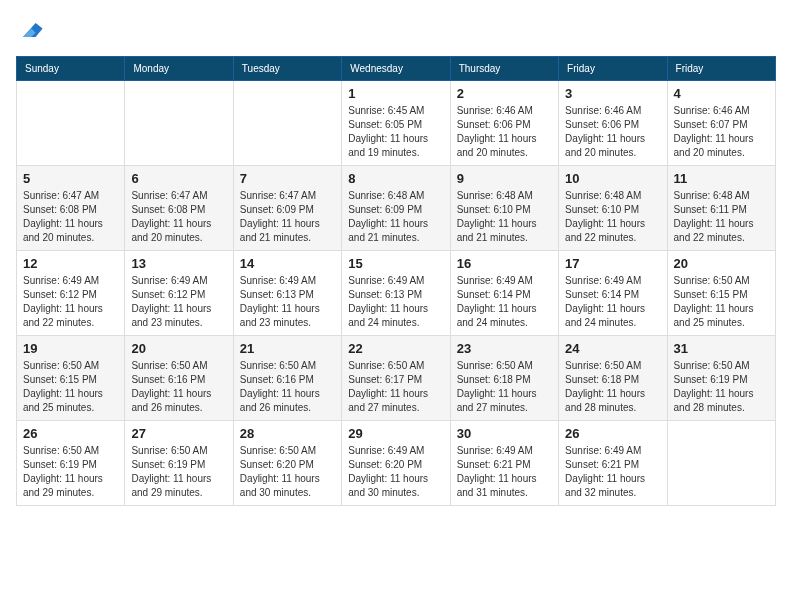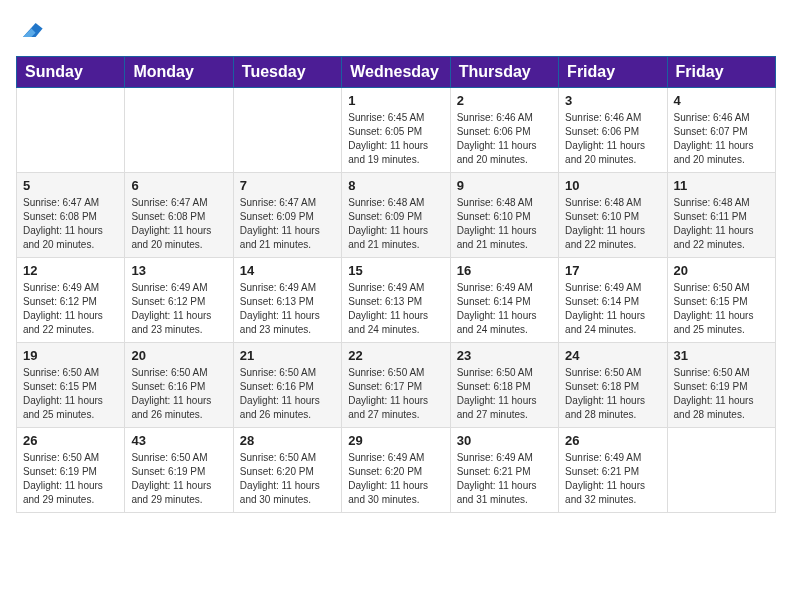--- a/index.html
+++ b/index.html
@@ -51,24 +51,24 @@
     .subtitle {
       font-size: 15px;
       color: #555;
     }
     .calendar {
       width: 100%;
       border-collapse: collapse;
       border: 1px solid #ccc;
     }
     .calendar th {
-      background: #4c1d95;
+      background: #0c4a6e;
       color: #fff;
-      font-size: 16px;
-      font-weight: bold;
+      font-size: 10px;
+      font-weight: normal;
       padding: 6px 8px;
       text-align: left;
       border: 1px solid #1a5fa0;
     }
     .calendar td {
       vertical-align: top;
       border: 1px solid #ddd;
       padding: 5px 6px;
       width: 108px;
       min-height: 80px;
@@ -288,21 +288,21 @@
         </td>
       </tr>
       <tr>
         <td>
           <span class="day-number">26</span>
           <div class="day-info" style="white-space: pre-line;">Sunrise: 6:50 AM
 Sunset: 6:19 PM
 Daylight: 11 hours and 29 minutes.</div>
         </td>
         <td>
-          <span class="day-number">43</span>
+          <span class="day-number">27</span>
           <div class="day-info" style="white-space: pre-line;">Sunrise: 6:50 AM
 Sunset: 6:19 PM
 Daylight: 11 hours and 29 minutes.</div>
         </td>
         <td>
           <span class="day-number">28</span>
           <div class="day-info" style="white-space: pre-line;">Sunrise: 6:50 AM
 Sunset: 6:20 PM
 Daylight: 11 hours and 30 minutes.</div>
         </td>

